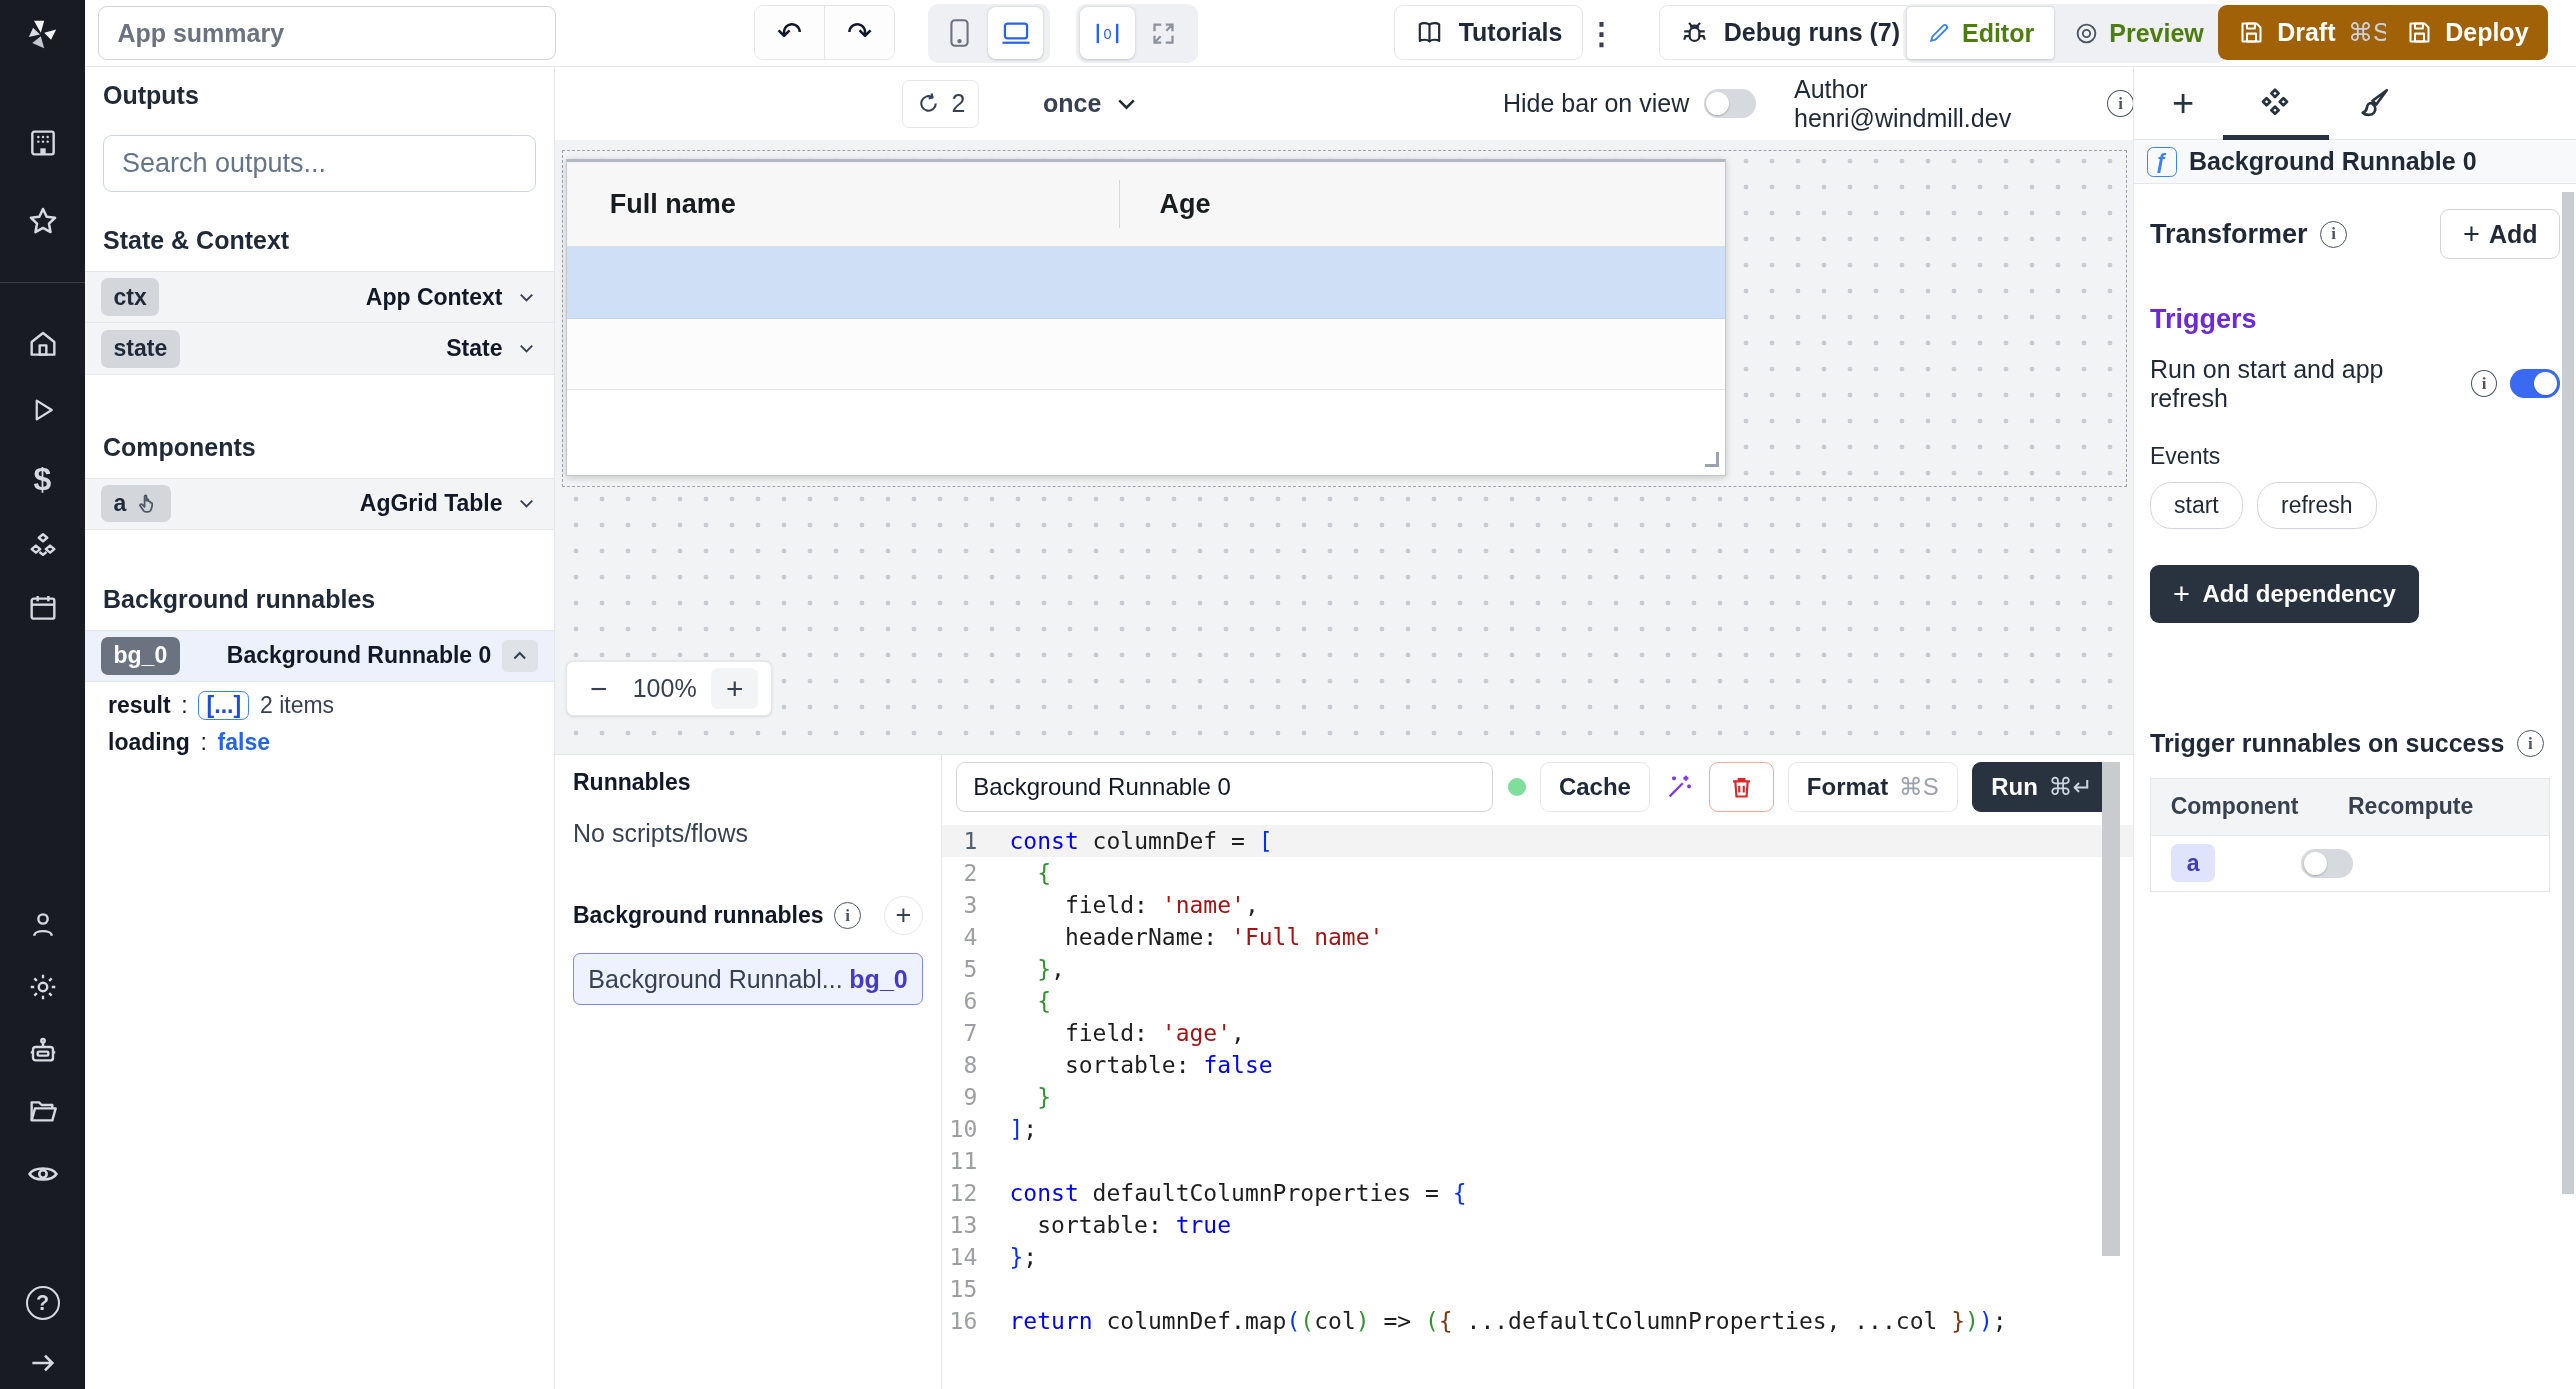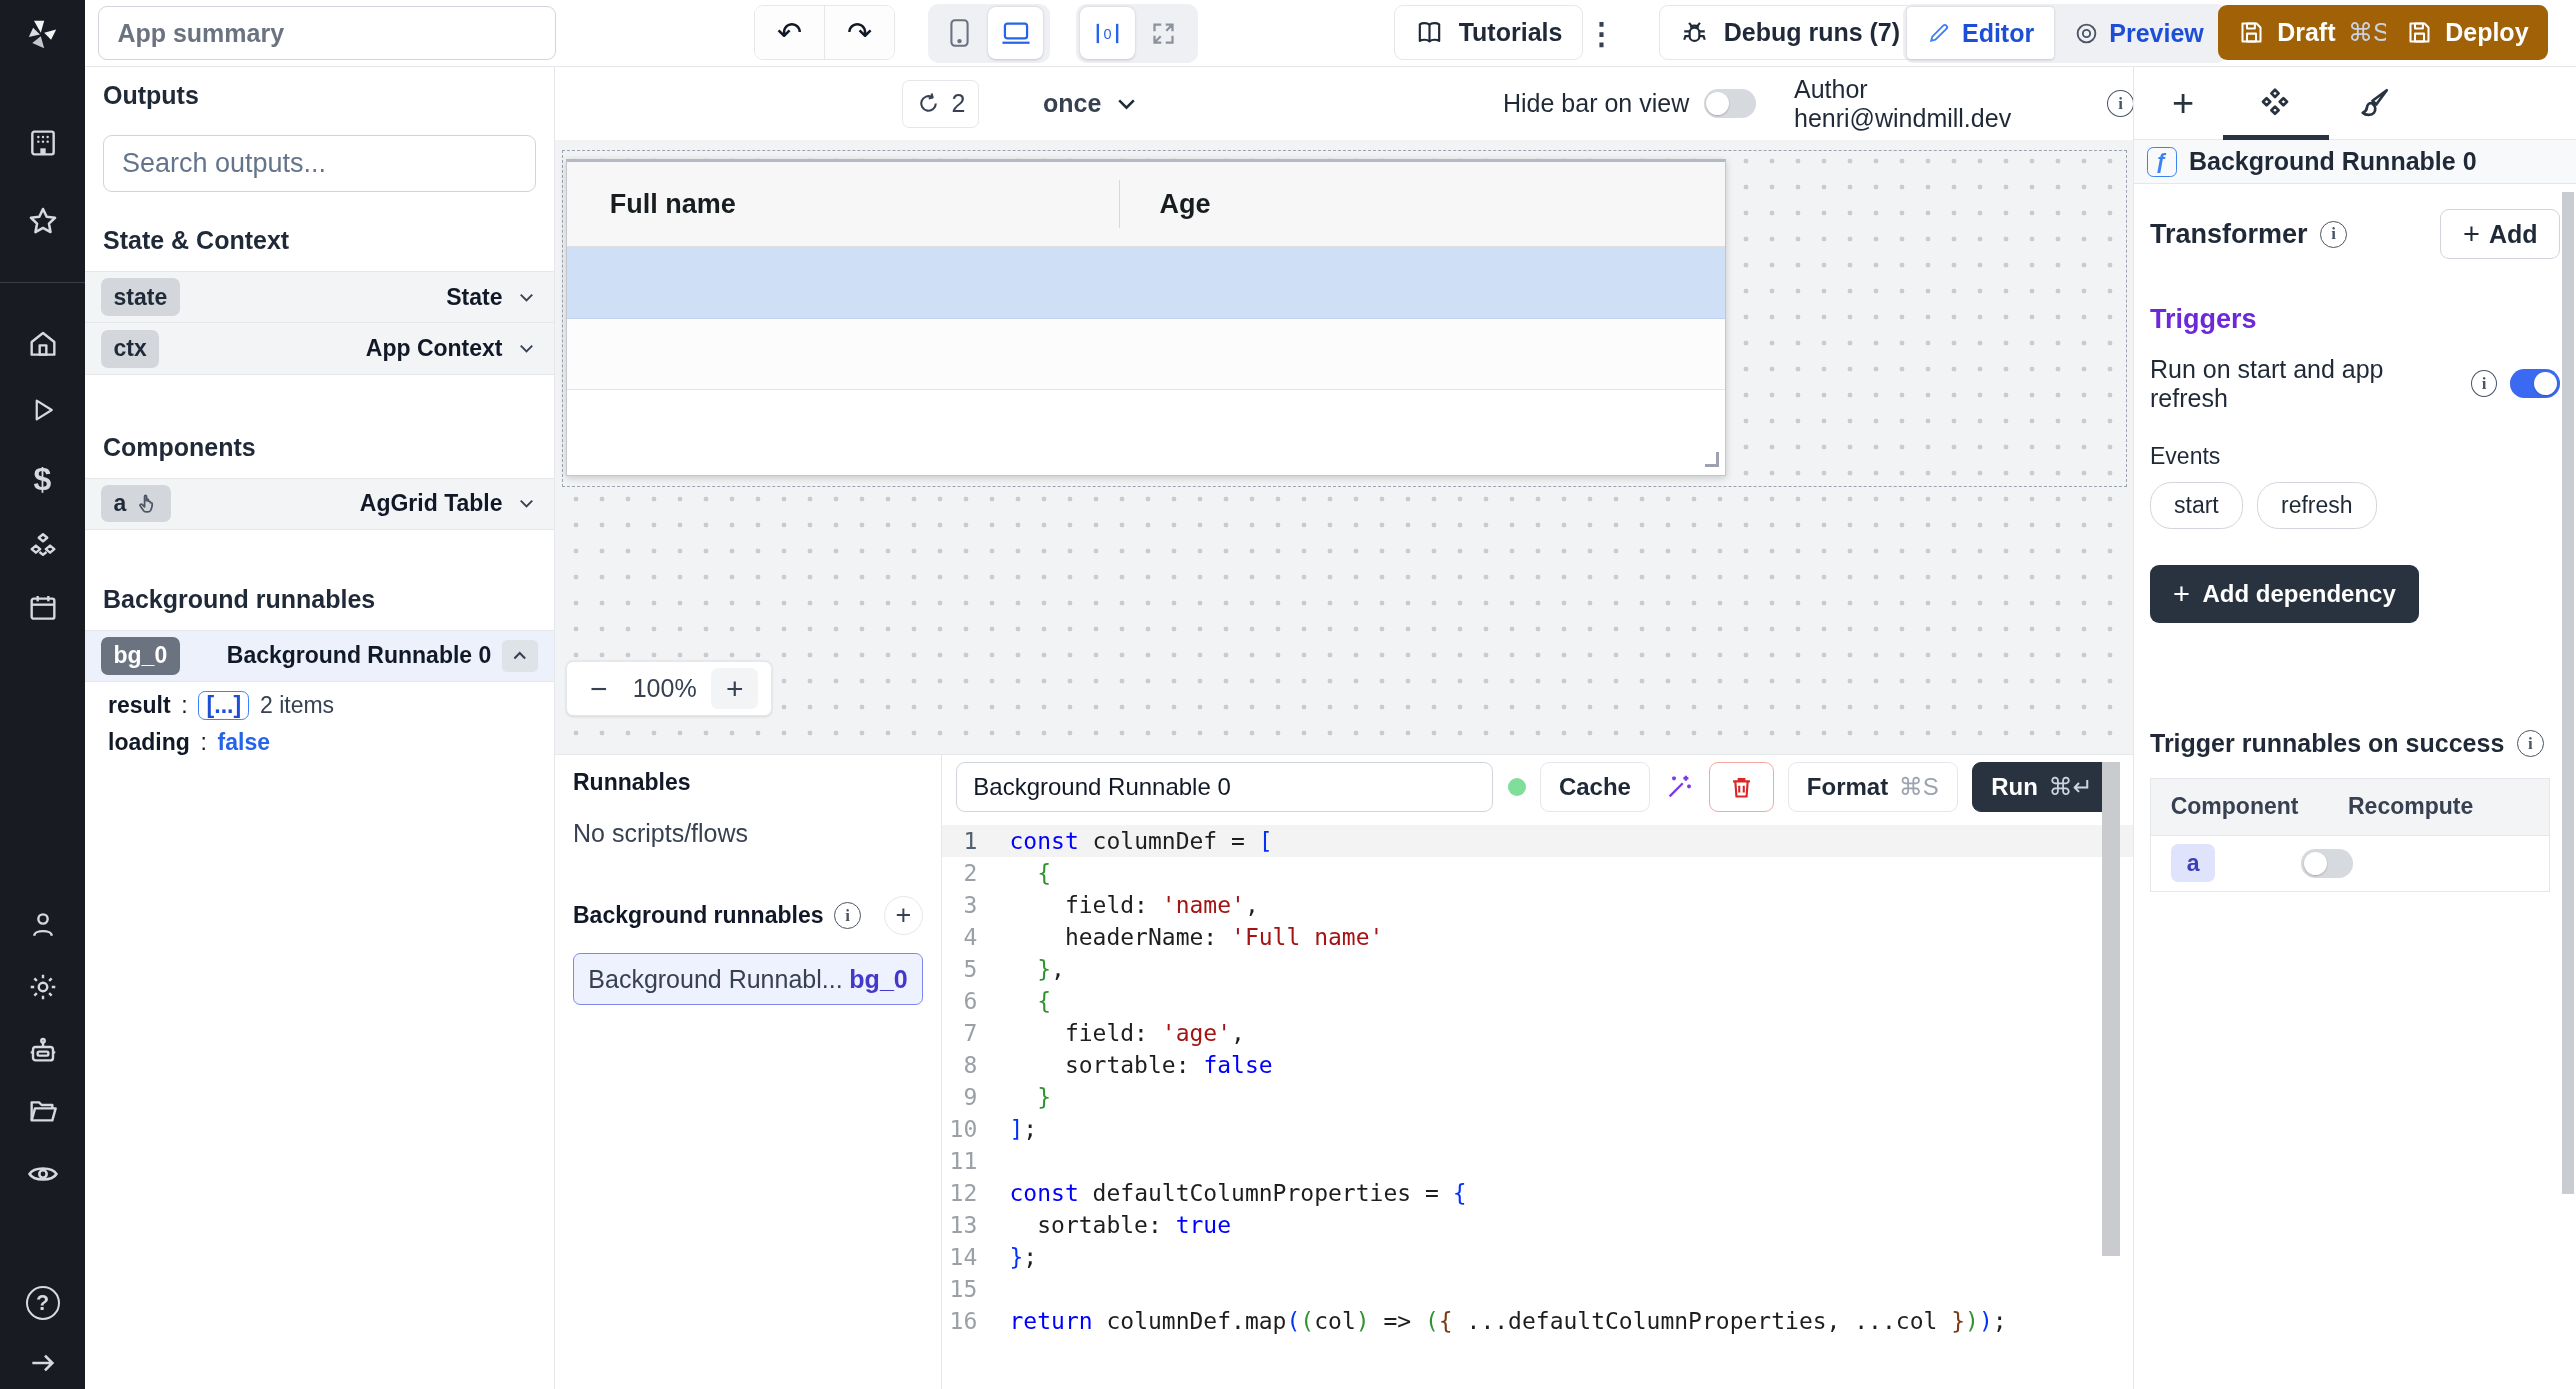--- a/index.html
+++ b/index.html
@@ -18,21 +18,21 @@
   .title-input { position:absolute; left:13.4px; top:6.3px; width:458px; height:54px; border:0.9px solid #d1d5db; border-radius:9px; font-size:25px; font-weight:700; color:#6b7280; padding:0 18px; font-family:"Liberation Sans",sans-serif; background:#fff; }
   .undo-group { position:absolute; left:669px; top:5.4px; width:141px; height:55px; border:0.9px solid #e5e7eb; border-radius:9px; display:flex; overflow:hidden; background:#fff; }
   .undo-group .half { flex:1; display:flex; align-items:center; justify-content:center; font-size:30px; color:#111827; background:#fdfdfd; }
   .undo-group .half + .half { border-left:0.9px solid #e5e7eb; }
   .seg { position:absolute; top:3.6px; height:59px; background:#eef0f3; border-radius:10.7px; display:flex; align-items:center; padding:3.6px; gap:1.8px; }
   .seg .cell { width:55px; height:52px; display:flex; align-items:center; justify-content:center; border-radius:8px; }
   .seg .cell.active { background:#fff; box-shadow:0 0.9px 2.7px rgba(0,0,0,.18); }
   .btn-outline { position:absolute; top:5.4px; height:55px; border:0.9px solid #e5e7eb; border-radius:9px; background:#fff; display:flex; align-items:center; gap:15px; padding:0 19.7px; font-size:25px; font-weight:700; color:#1f2937; }
   .kebab { position:absolute; left:1496px; top:9px; width:41px; height:48px; display:flex; align-items:center; justify-content:center; font-size:30px; color:#374151; font-weight:700; }
   .seg-text { position:absolute; left:1818px; top:3.6px; height:59px; background:#eef0f3; border-radius:10.7px; display:flex; padding:3.6px; }
-  .seg-text .tcell { display:flex; align-items:center; gap:10.7px; padding:0 19.7px; border-radius:4px; font-size:25px; font-weight:700; color:#1d4ed8; }
+  .seg-text .tcell { display:flex; align-items:center; gap:10.7px; padding:0 19.7px; border-radius:4px; font-size:25px; font-weight:700; color:#4d7c0f; }
   .seg-text .tcell.active { background:#fff; box-shadow:0 0.9px 2.7px rgba(0,0,0,.18); }
   .btn-deploy { position:absolute; top:5.4px; height:55px; border-radius:9px; background:#a16207; color:#fff; display:flex; align-items:center; gap:12.5px; padding:0 19.7px; font-size:25px; font-weight:700; }
   .btn-deploy .sc { color:#c8d2e2; font-weight:400; }
 
   
   .outputs { position:absolute; left:85px; top:67px; width:470px; height:1323px; background:#fff; border-right:0.9px solid #e5e7eb; z-index:10; }
   .outputs .pad { padding:14.3px 18px 0 18px; }
   .h-sec { font-size:25px; font-weight:700; color:#1f2937; }
   .search-box { margin-top:25px; width:100%; height:57px; border:0.9px solid #cbd5e1; border-radius:9px; font-size:27px; color:#374151; padding:0 18px; background:#fff; font-family:"Liberation Sans",sans-serif; }
   .search-box::placeholder { color:#64748b; }
@@ -345,33 +345,33 @@
     </div>
   </div>
 
   <div class="outputs">
     <div class="pad">
       <div class="h-sec">Outputs</div>
       <input class="search-box" placeholder="Search outputs..." style="">
       <div class="h-sec" style="margin-top:34px; margin-bottom:16px">State &amp; Context</div>
     </div>
     <div class="out-row">
+      <span class="badge-gray">ctx</span>
+      <span class="grow"></span>
+      <span class="out-type">App Context</span>
+      <span class="icz" style="margin-left:12.5px">
+          <svg width="23" height="23" viewBox="0 0 24 24" fill="none" stroke="#374151" stroke-width="2">
+            <path d="M6 9 L12 15 L18 9"></path>
+          </svg>
+        </span>
+    </div>
+    <div class="out-row">
       <span class="badge-gray">state</span>
       <span class="grow"></span>
       <span class="out-type">State</span>
-      <span class="icz" style="margin-left:12.5px">
-          <svg width="23" height="23" viewBox="0 0 24 24" fill="none" stroke="#374151" stroke-width="2">
-            <path d="M6 9 L12 15 L18 9"></path>
-          </svg>
-        </span>
-    </div>
-    <div class="out-row">
-      <span class="badge-gray">ctx</span>
-      <span class="grow"></span>
-      <span class="out-type">App Context</span>
       <span class="icz" style="margin-left:12.5px">
           <svg width="23" height="23" viewBox="0 0 24 24" fill="none" stroke="#374151" stroke-width="2">
             <path d="M6 9 L12 15 L18 9"></path>
           </svg>
         </span>
     </div>
     <div class="pad">
         <div class="h-sec" style="margin-top:43px; margin-bottom:16px">Components</div>
       </div>
     <div class="out-row">

